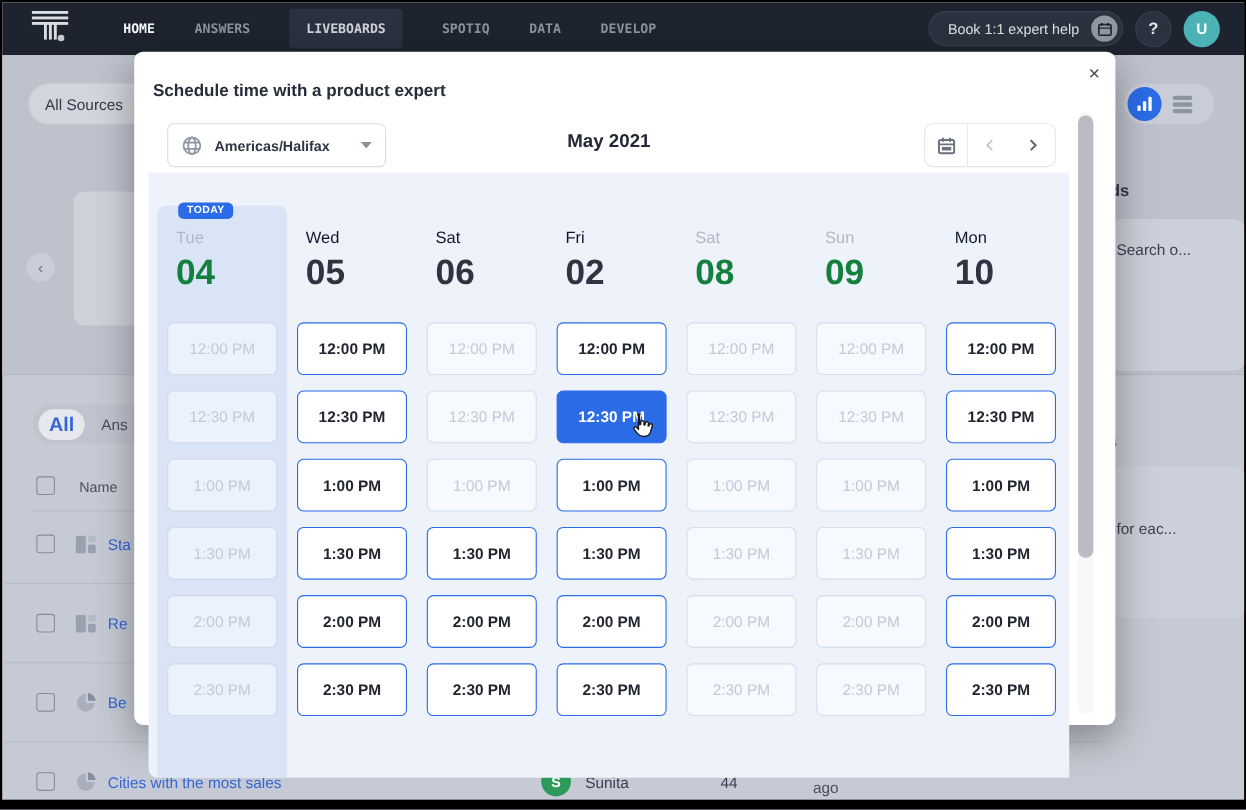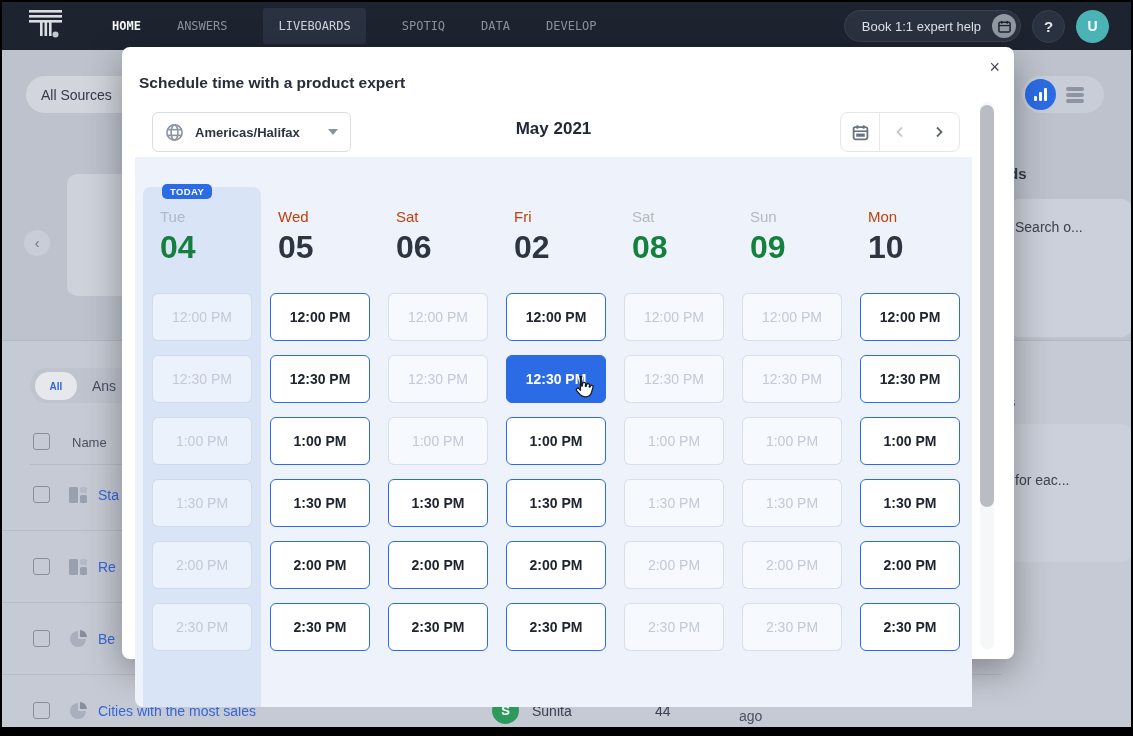--- a/index.html
+++ b/index.html
@@ -7,21 +7,21 @@
   body { font-family:"Liberation Sans","DejaVu Sans",sans-serif; background:#000; position:relative; overflow:hidden; }
   button { font:inherit; border:none; background:none; padding:0; color:inherit; text-align:left; }
   .cx { display:flex; align-items:center; justify-content:center; }
 
   .content { position:absolute; top:2px; left:2px; width:1129px; height:725px; background:#c6cad4; overflow:hidden; }
 
   
   .nav { position:absolute; top:0; left:0; right:0; height:48px; background:#1d2430; display:flex; align-items:center; padding:0 22px; z-index:5; }
   .logo { margin-right:46px; }
   .nav-items { display:flex; align-items:center; gap:36px; font-family:"DejaVu Sans Mono",monospace; font-size:12px; letter-spacing:1px; color:#8b919d; }
-  .nav-item { padding:11px 0; }
+  .nav-item { padding:11px 0;font-weight:bold; }
   .nav-item.active { color:#f4f6f8; font-weight:700; }
   .nav-item.hl { background:#2a3140; padding:11px 15px; border-radius:3px; color:#ced3db;text-align:right; }
   .nav-right { margin-left:auto; display:flex; align-items:center; gap:11px; }
   .book-pill { height:32px; border-radius:17px; background:#2b323f; border:1px solid #3a414e; color:#dce0e7; font-size:13px; display:flex; align-items:center; gap:11px; padding:0 4px 0 17px; }
   .cal-circle { width:24px; height:24px; border-radius:50%; background:#9298a2; }
   .help-circle { width:33px; height:33px; border-radius:50%; background:#2b323f; border:1px solid #39404d; color:#e2e5ea; font-size:15px; font-weight:700; }
   .avatar { width:33px; height:33px; border-radius:50%; background:#4bb2b5; color:#fff; font-weight:700; font-size:14px; }
 
   
   .bg { position:absolute; top:48px; left:0; right:0; bottom:0; }
@@ -29,21 +29,21 @@
   .bg-div { position:absolute; top:290px; left:0; right:0; height:1px; background:#b2b7c2; }
   .allsources { position:absolute; top:26px; left:24px; width:141px; height:37px; border-radius:19px; background:#d2d5dc; color:#333a48; font-size:14px; padding-left:15px; display:flex; align-items:center; }
   .chart-toggle { position:absolute; top:26px; left:1020px; width:82px; height:37px; border-radius:19px; background:#c9cdd7; display:flex; align-items:center; padding:3px; gap:8px; }
   .ct-blue { width:31px; height:31px; border-radius:50%; background:#2b6ce6; }
   .back-circle { position:absolute; top:180px; left:22px; width:26px; height:26px; border-radius:50%; background:#c9cdd7; color:#6a7180; font-size:14px; }
   .big-card { position:absolute; top:124px; left:65px; width:420px; height:122px; border-radius:10px; background:#ced2db; }
   .sb-h { position:absolute; left:1007px; font-size:15px; font-weight:700; color:#333a48; }
   .sb-card { position:absolute; left:1005px; width:126px; height:138px; border-radius:12px; background:#ccd0da; color:#3c4250; font-size:14px; }
   .sb-card span { position:absolute; left:8px; }
   .tabband { position:absolute; top:318px; left:28px; width:132px; height:35px; border-radius:17px; background:#bfc4cf; }
-  .tab-all { position:absolute; top:322px; left:33px; width:42px; height:28px; border-radius:14px; background:#e6e8ee; color:#3566d6; font-weight:700; font-size:10px; }
+  .tab-all { position:absolute; top:322px; left:33px; width:42px; height:28px; border-radius:14px; background:#e6e8ee; color:#3566d6; font-weight:700; font-size:18px; }
   .tab-ans { position:absolute; top:328px; left:90px; color:#4a5160; font-size:14px; }
   .checkbox { width:17px; height:17px; border:1.5px solid #868e9c; border-radius:3px; }
   .namehdr-cb { position:absolute; top:383px; left:31px; }
   .namehdr { position:absolute; top:385px; left:70px; font-size:13px; color:#4a5160; }
   .hdr-div { position:absolute; top:414px; left:28px; width:972px; height:1px; background:#b7bcc7; }
   .rows { position:absolute; top:409px; left:0; width:1000px; }
   .brow { position:relative; height:72px; border-bottom:1px solid #b7bcc7; }
   .brow:last-child { border-bottom:none; }
   .brow .checkbox { position:absolute; top:27px; left:31px; }
   .brow .ricon { position:absolute; top:26px; left:66px; }
@@ -63,21 +63,21 @@
   .month-title { position:absolute; top:72px; left:13px; width:837px; text-align:center; font-size:17px; font-weight:700; color:#222834; }
   .mc { position:absolute; top:65px; left:718px; width:120px; height:40px; border:1px solid #e3e6eb; border-radius:8px; display:flex; }
   .mc-cal { width:39px; border-right:1px solid #e7e9ee; }
   .mc-btn { flex:1; }
 
   .calendar { position:absolute; top:110px; left:13px; width:837px; height:550px; background:#edf2fb; border-radius:0 0 0 8px; overflow:hidden; display:flex; padding-left:8px; }
   .today-tint { position:absolute; top:30px; bottom:0; width:118px; background:#d9e4f6; border-radius:8px 8px 0 0; z-index:0; }
   .today-badge { position:absolute; top:27px; height:15px; padding:0 8px; background:#2b6ce6; color:#fff; font-size:9.5px; font-weight:700; letter-spacing:.4px; border-radius:5px; display:flex; align-items:center; z-index:2; }
   .day-col { width:118px; position:relative; z-index:1; }
   .day-head { height:136px; padding:52px 0 0 17px; }
-  .day-name { font-size:15px; color:#c2410c; line-height:15px; }
+  .day-name { font-size:15px; color:#0f172a; line-height:15px; }
   .day-num { margin-top:6px; font-size:32px; line-height:34px; font-weight:700; color:#2e3440; }
   .day-col.muted .day-name { color:#b3b9c4; }
   .day-col.muted .day-num { color:#15803d; }
   .slot { display:flex; align-items:center; justify-content:center; width:100px; height:48px; margin:0 0 14px 9px; border-radius:6px; font-size:14px; }
   .slot.disabled { background:rgba(255,255,255,.5); border:1px solid rgba(163,178,208,.38); color:#c2c9d7; font-weight:400; }
   .slot.available { background:#fff; border:1.5px solid #2b6ce6; color:#20252f; font-weight:700; }
   .slot.selected { background:#2b6ce6; border:1.5px solid #2b6ce6; color:#fff; font-weight:700; }
 
   .scroll-track { position:absolute; top:55px; left:858px; width:14px; height:547px; border-radius:7px; background:#f6f7f8; }
   .scroll-thumb { position:absolute; top:3px; left:0; width:14px; height:402px; border-radius:7px; background:#b9bcc2; }

